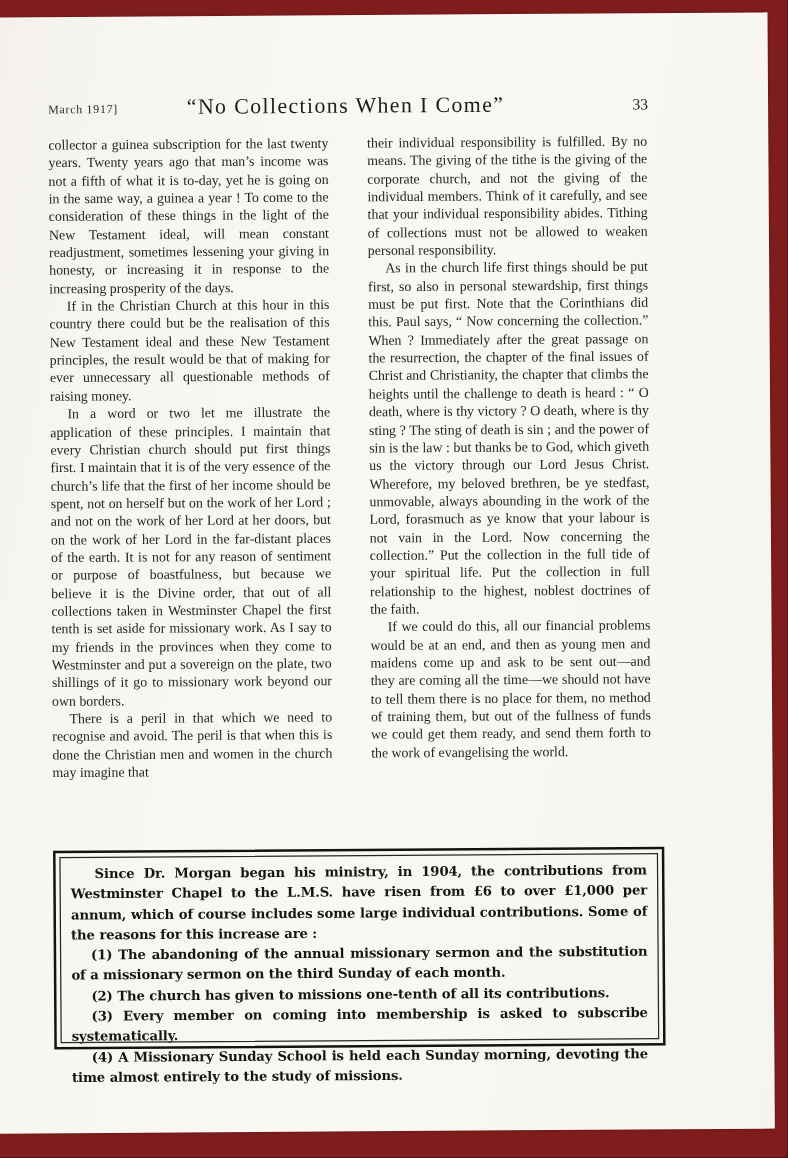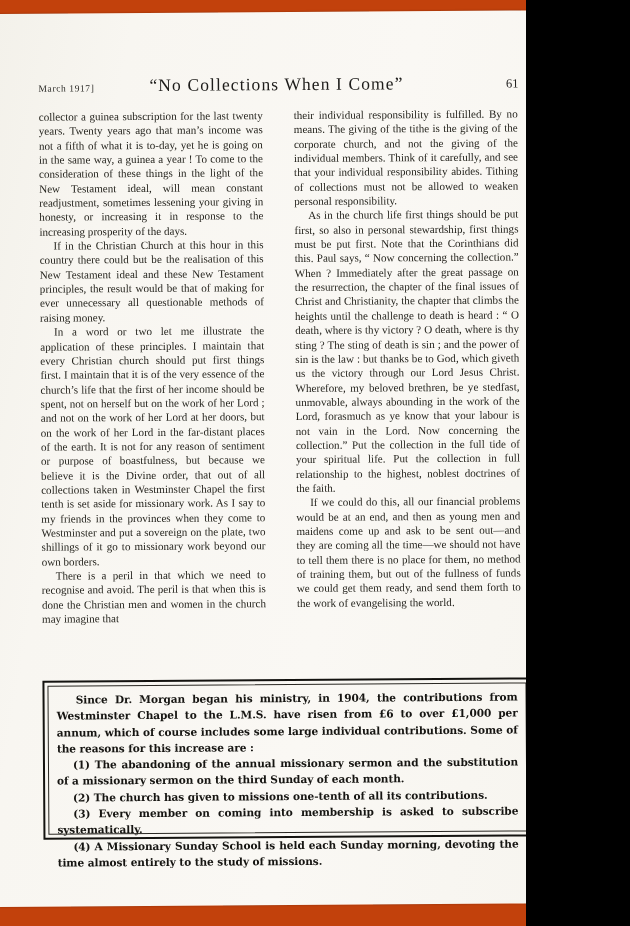--- a/index.html
+++ b/index.html
@@ -10,23 +10,23 @@
   body {
     width: 630px;
     height: 926px;
     overflow: hidden;
     font-family: "Liberation Serif", serif;
   }
   .scan {
     position: absolute;
     left: 0;
     top: 0;
-    width: 526px;
+    width: 630px;
     height: 926px;
-    background: #c2410c;
+    background: #7f1d1d;
     overflow: hidden;
   }
   
   .page-sheet {
     position: absolute;
     left: -6px;
     top: 14px;
     width: 620px;
     height: 893px;
     background:
@@ -153,21 +153,21 @@
 </head>
 <body>
 
 <div class="scan">
   <div class="page-sheet">
     <div class="page-inner">
 
       <div class="running-head">
         <span class="head-date">March 1917]</span>
         <span class="head-title">“No Collections When I Come”</span>
-        <span class="head-folio">61</span>
+        <span class="head-folio">33</span>
       </div>
 
       <div class="columns">
 
         <div class="col col-left">
           <p class="nofirst">collector a guinea subscription for the last twenty years.  Twenty years ago that man’s income was not a fifth of what it is to-day, yet he is going on in the same way, a guinea a year !  To come to the consideration of these things in the light of the New Testament ideal, will mean constant readjustment, sometimes lessening your giving in honesty, or increasing it in response to the increasing prosperity of the days.</p>
           <p>If in the Christian Church at this hour in this country there could but be the realisation of this New Testament ideal and these New Testament principles, the result would be that of making for ever unnecessary all questionable methods of raising money.</p>
           <p>In a word or two let me illustrate the application of these principles.  I maintain that every Christian church should put first things first.  I maintain that it is of the very essence of the church’s life that the first of her income should be spent, not on herself but on the work of her Lord ; and not on the work of her Lord at her doors, but on the work of her Lord in the far-distant places of the earth.  It is not for any reason of sentiment or purpose of boastfulness, but because we believe it is the Divine order, that out of all collections taken in Westminster Chapel the first tenth is set aside for missionary work.  As I say to my friends in the provinces when they come to Westminster and put a sovereign on the plate, two shillings of it go to missionary work beyond our own borders.</p>
           <p>There is a peril in that which we need to recognise and avoid.  The peril is that when this is done the Christian men and women in the church may imagine that</p>
         </div>

